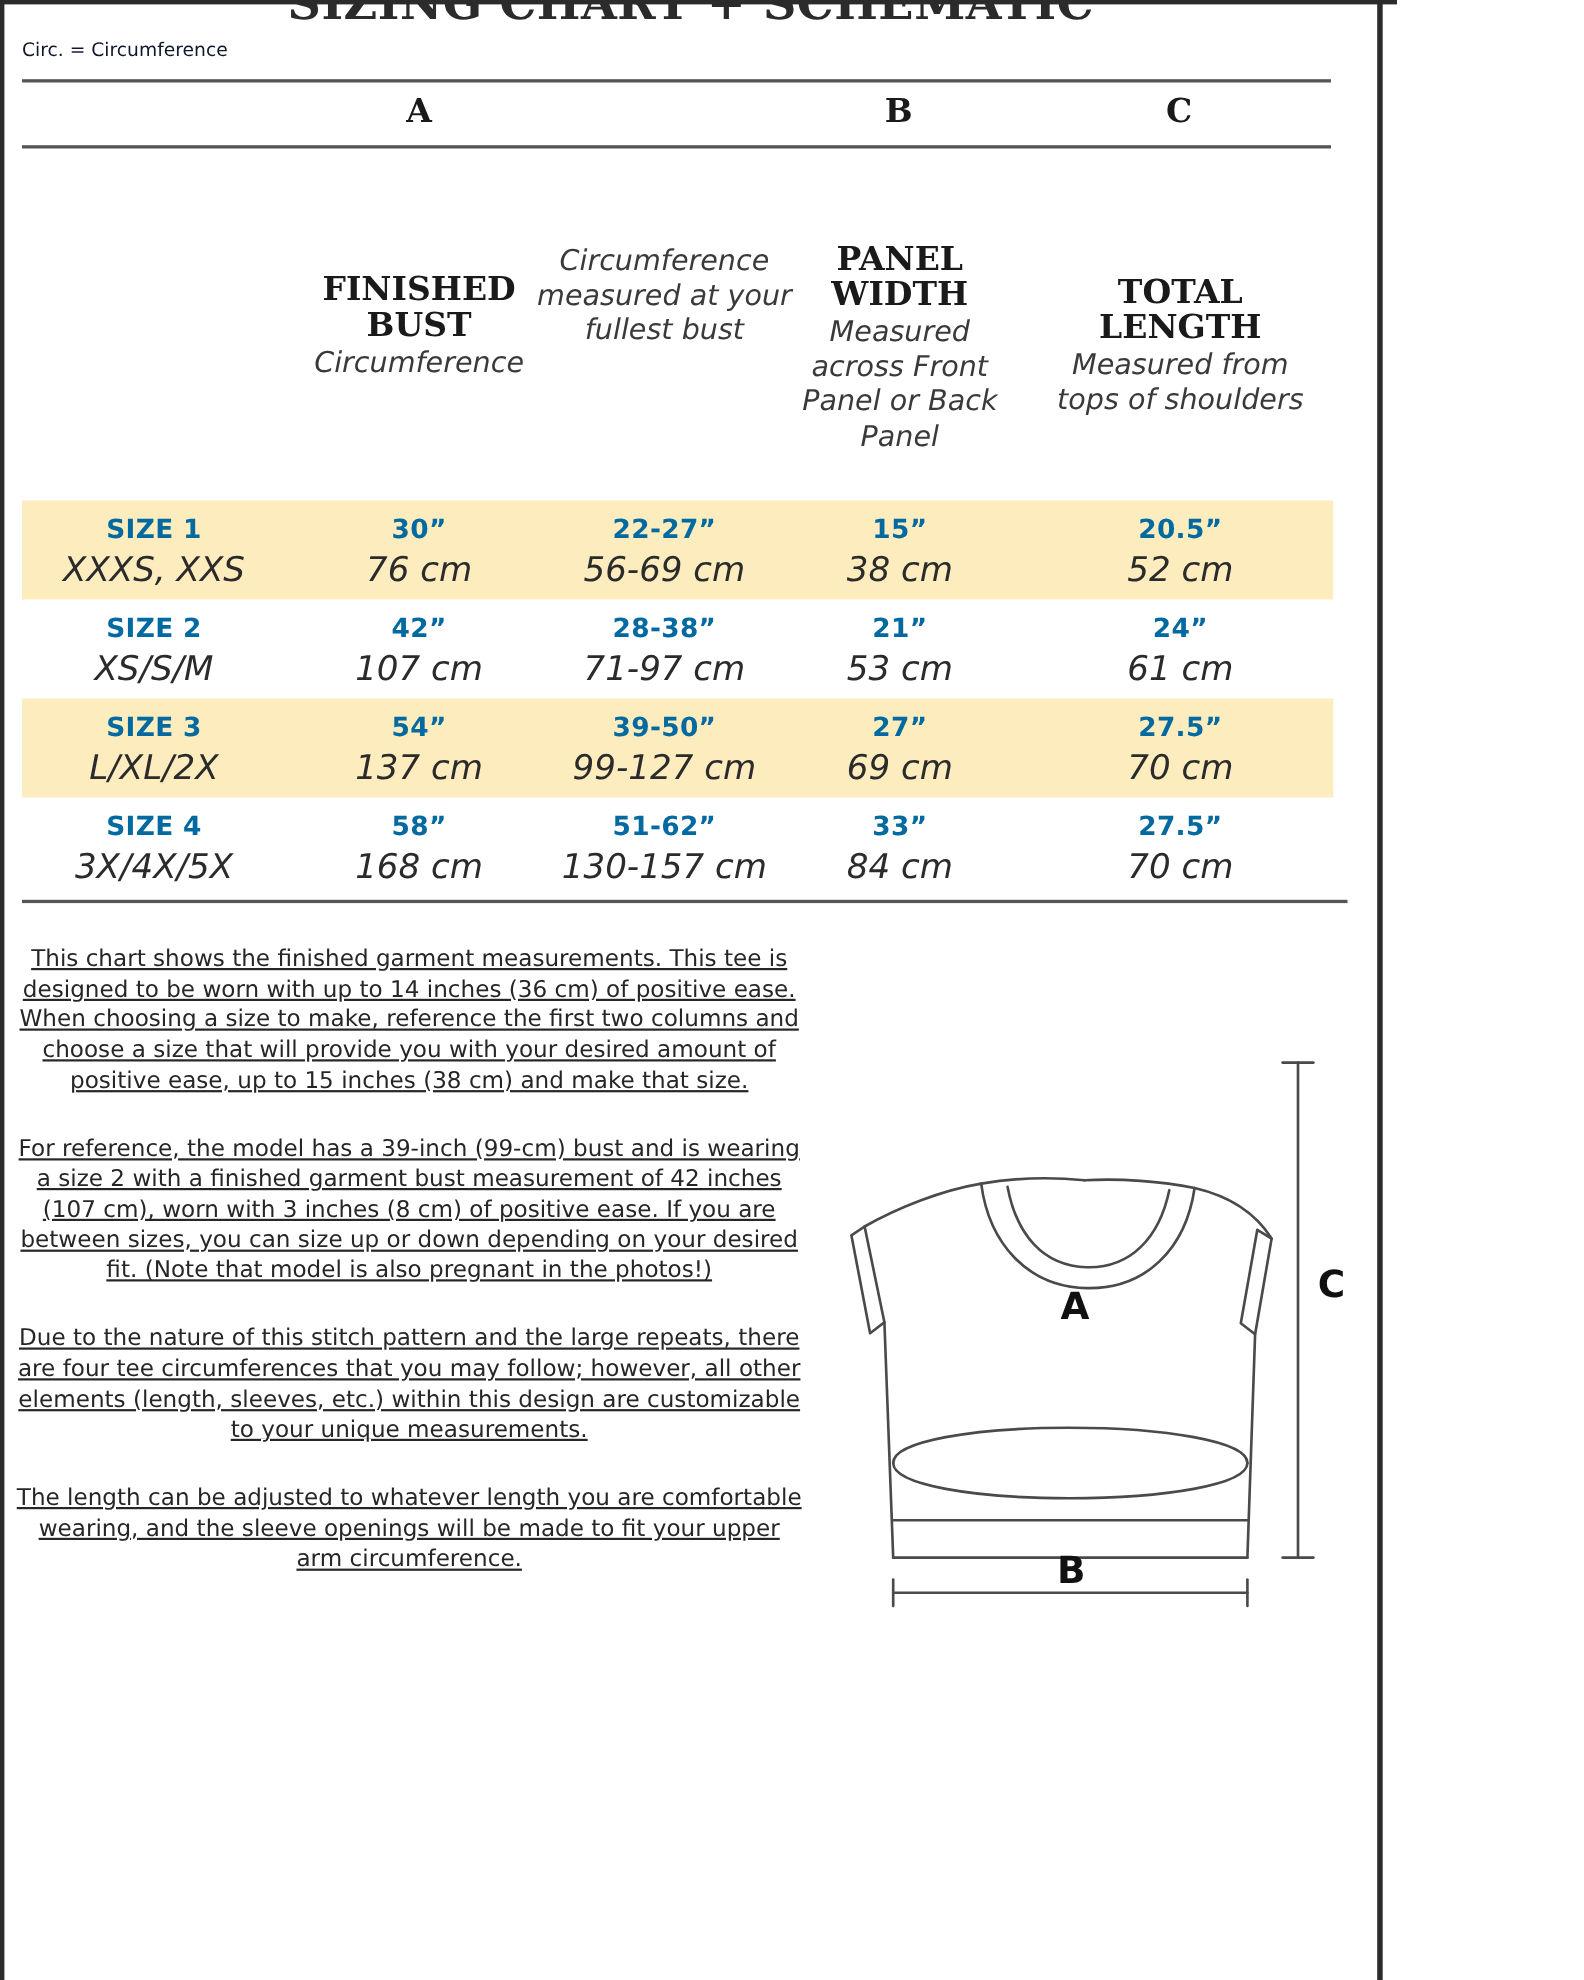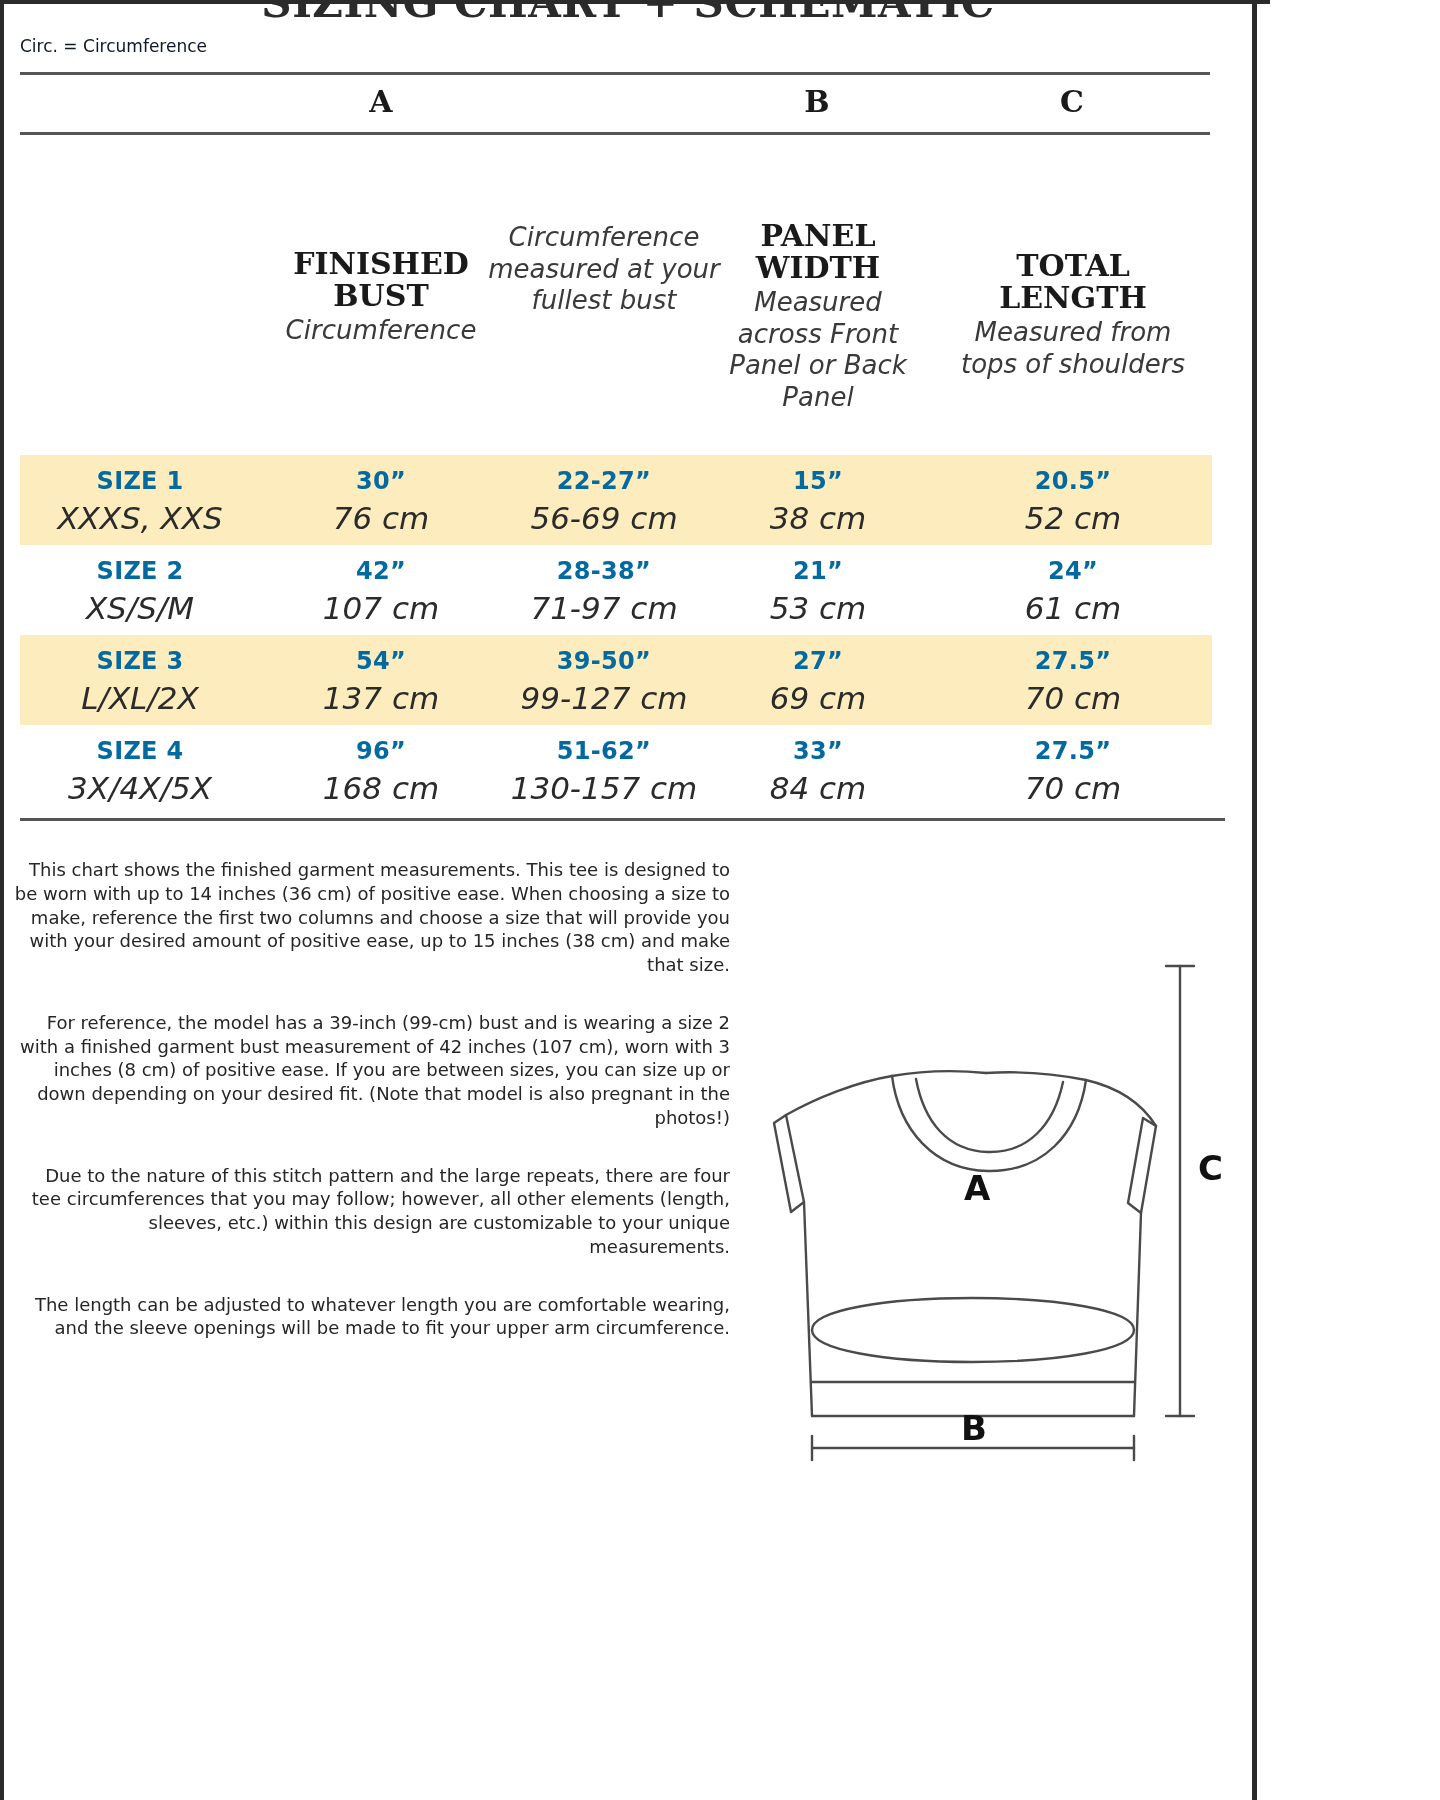--- a/index.html
+++ b/index.html
@@ -164,24 +164,25 @@
   .cell-3 { left: 798px; }
   .cell-4 { left: 1053px; }
 
   
   #notes {
     position: absolute;
     left: 14px;
     top: 858px;
     width: 716px;
     font-family: "DejaVu Sans", sans-serif;
-    font-size: 18px;
+    font-size: 21px;
     line-height: 1.32;
     color: #262626;
-    text-align: right;
+    text-align: center;
+    text-decoration: underline;
   }
   #notes p { margin: 0 0 34px 0; }
   #notes p:last-child { margin-bottom: 0; }
 
   
   #schematic {
     position: absolute;
     left: 756px;
     top: 930px;
     width: 496px;
@@ -312,21 +313,21 @@
           <div class="c-sub">70 cm</div>
         </div>
       </div>
 
       <div class="trow">
         <div class="cell cell-0">
           <div class="c-main">SIZE 4</div>
           <div class="c-sub">3X/4X/5X</div>
         </div>
         <div class="cell cell-1">
-          <div class="c-main">96”</div>
+          <div class="c-main">58”</div>
           <div class="c-sub">168 cm</div>
         </div>
         <div class="cell cell-2">
           <div class="c-main">51-62”</div>
           <div class="c-sub">130-157 cm</div>
         </div>
         <div class="cell cell-3">
           <div class="c-main">33”</div>
           <div class="c-sub">84 cm</div>
         </div>

